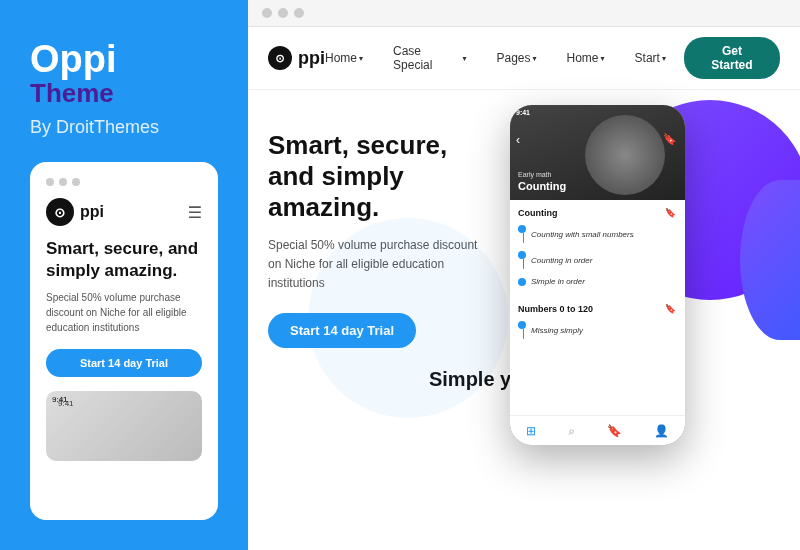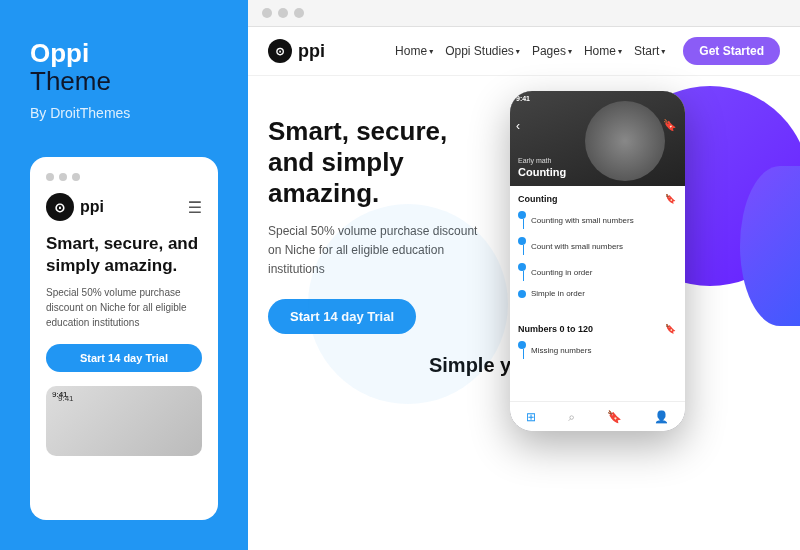--- a/index.html
+++ b/index.html
@@ -10,36 +10,36 @@
       width: 248px;
       min-width: 248px;
       background: #2196f3;
       color: white;
       padding: 40px 30px 30px 30px;
       display: flex;
       flex-direction: column;
       gap: 0;
     }
     .sidebar-logo-title {
-      font-size: 26px;
+      font-size: 38px;
       font-weight: 900;
       line-height: 1;
       color: white;
     }
     .sidebar-logo-subtitle {
       font-size: 26px;
-      font-weight: 400;
-      color: #0f172a;
+      font-weight: 700;
+      color: #4c1d95;
       line-height: 1.2;
       margin-bottom: 8px;
     }
     .sidebar-by {
-      font-size: 14px;
+      font-size: 18px;
       color: rgba(255,255,255,0.85);
-      margin-bottom: 36px;
+      margin-bottom: 24px;
     }
 
     
     .mobile-card {
       background: white;
       border-radius: 16px;
       padding: 16px;
       flex: 1;
       overflow: hidden;
       position: relative;
@@ -129,29 +129,29 @@
       font-size: 18px; font-weight: 800; color: #111;
       margin-right: auto;
     }
     .nav-logo-icon {
       width: 24px; height: 24px;
       background: #111; border-radius: 50%;
       display: flex; align-items: center; justify-content: center;
       color: white; font-size: 11px; font-weight: bold;
     }
     .nav-links {
-      display: flex; gap: 12px; align-items: center;
+      display: flex; gap: 30px; align-items: center;
       font-size: 12px; color: #333; justify-content: center;
     }
     .nav-link {
       display: flex; align-items: center; gap: 2px; cursor: pointer;
     }
     .nav-link .chevron { font-size: 8px; }
     .nav-cta {
-      background: #8b5cf6; color: white;
+      background: #0f766e; color: white;
       border: none; border-radius: 20px;
       padding: 7px 16px; font-size: 12px; font-weight: 600;
       cursor: pointer; margin-left: 18px;
     }
 
     
     .hero {
       display: flex;
       padding: 30px 20px 10px 20px;
       position: relative;
@@ -265,37 +265,37 @@
       margin-bottom: 5px;
     }
     .phone-section-title {
       font-size: 9px; font-weight: 800; color: #111;
     }
     .phone-bookmark-small {
       font-size: 9px; color: #555;
     }
     .phone-list-item {
       display: flex; align-items: center; gap: 5px;
-      margin-bottom: 4px; padding: 2px 0;
+      margin-bottom: 4px; padding: 2px 0; font-style: italic;
     }
     .phone-list-dot {
       width: 8px; height: 8px; border-radius: 50%;
       background: #2196f3; flex-shrink: 0;
     }
     .phone-list-text {
       font-size: 8px; color: #333;
     }
     .phone-list-line {
       width: 1px; height: 10px; background: #2196f3;
       margin-left: 3px;
     }
 
     .phone-section2-header {
       display: flex; justify-content: space-between; align-items: flex-end;
-      margin: 24px 0 5px;
+      margin: 16px 0 5px;
     }
     .phone-section2-title {
       font-size: 9px; font-weight: 800; color: #111;
     }
 
     
     .phone-bottom-nav {
       position: absolute;
       bottom: 0; left: 0; right: 0;
       height: 30px;
@@ -371,21 +371,21 @@
     <div class="nav-logo">
       <div class="nav-logo-icon">⊙</div>
       <span>ppi</span>
     </div>
     <div class="nav-links">
       <span class="nav-link">
         <span>Home</span>
         <span class="chevron">▾</span>
       </span>
       <span class="nav-link">
-        <span>Oppi Studies</span>
+        <span>Case Special</span>
         <span class="chevron">▾</span>
       </span>
       <span class="nav-link">
         <span>Pages</span>
         <span class="chevron">▾</span>
       </span>
       <span class="nav-link">
         <span>Home</span>
         <span class="chevron">▾</span>
       </span>
@@ -431,44 +431,37 @@
                 <div class="phone-list-dot"></div>
                 <div class="phone-list-line"></div>
               </div>
               <span class="phone-list-text">Counting with small numbers</span>
             </div>
             <div class="phone-list-item">
               <div style="display:flex;flex-direction:column;align-items:center;gap:0;">
                 <div class="phone-list-dot"></div>
                 <div class="phone-list-line"></div>
               </div>
-              <span class="phone-list-text">Count with small numbers</span>
+              <span class="phone-list-text">Counting in order</span>
+            </div>
+            <div class="phone-list-item">
+              <div class="phone-list-dot"></div>
+              <span class="phone-list-text">Simple in order</span>
+            </div>
+
+            <div class="phone-section2-header">
+              <span class="phone-section2-title">Numbers 0 to 120</span>
+              <span class="phone-bookmark-small">🔖</span>
             </div>
             <div class="phone-list-item">
               <div style="display:flex;flex-direction:column;align-items:center;gap:0;">
                 <div class="phone-list-dot"></div>
                 <div class="phone-list-line"></div>
               </div>
-              <span class="phone-list-text">Counting in order</span>
-            </div>
-            <div class="phone-list-item">
-              <div class="phone-list-dot"></div>
-              <span class="phone-list-text">Simple in order</span>
-            </div>
-
-            <div class="phone-section2-header">
-              <span class="phone-section2-title">Numbers 0 to 120</span>
-              <span class="phone-bookmark-small">🔖</span>
-            </div>
-            <div class="phone-list-item">
-              <div style="display:flex;flex-direction:column;align-items:center;gap:0;">
-                <div class="phone-list-dot"></div>
-                <div class="phone-list-line"></div>
-              </div>
-              <span class="phone-list-text">Missing numbers</span>
+              <span class="phone-list-text">Missing simply</span>
             </div>
           </div>
 
           <div class="phone-bottom-nav">
             <span class="phone-nav-icon active">⊞</span>
             <span class="phone-nav-icon">⌕</span>
             <span class="phone-nav-icon">🔖</span>
             <span class="phone-nav-icon">👤</span>
           </div>
         </div>

